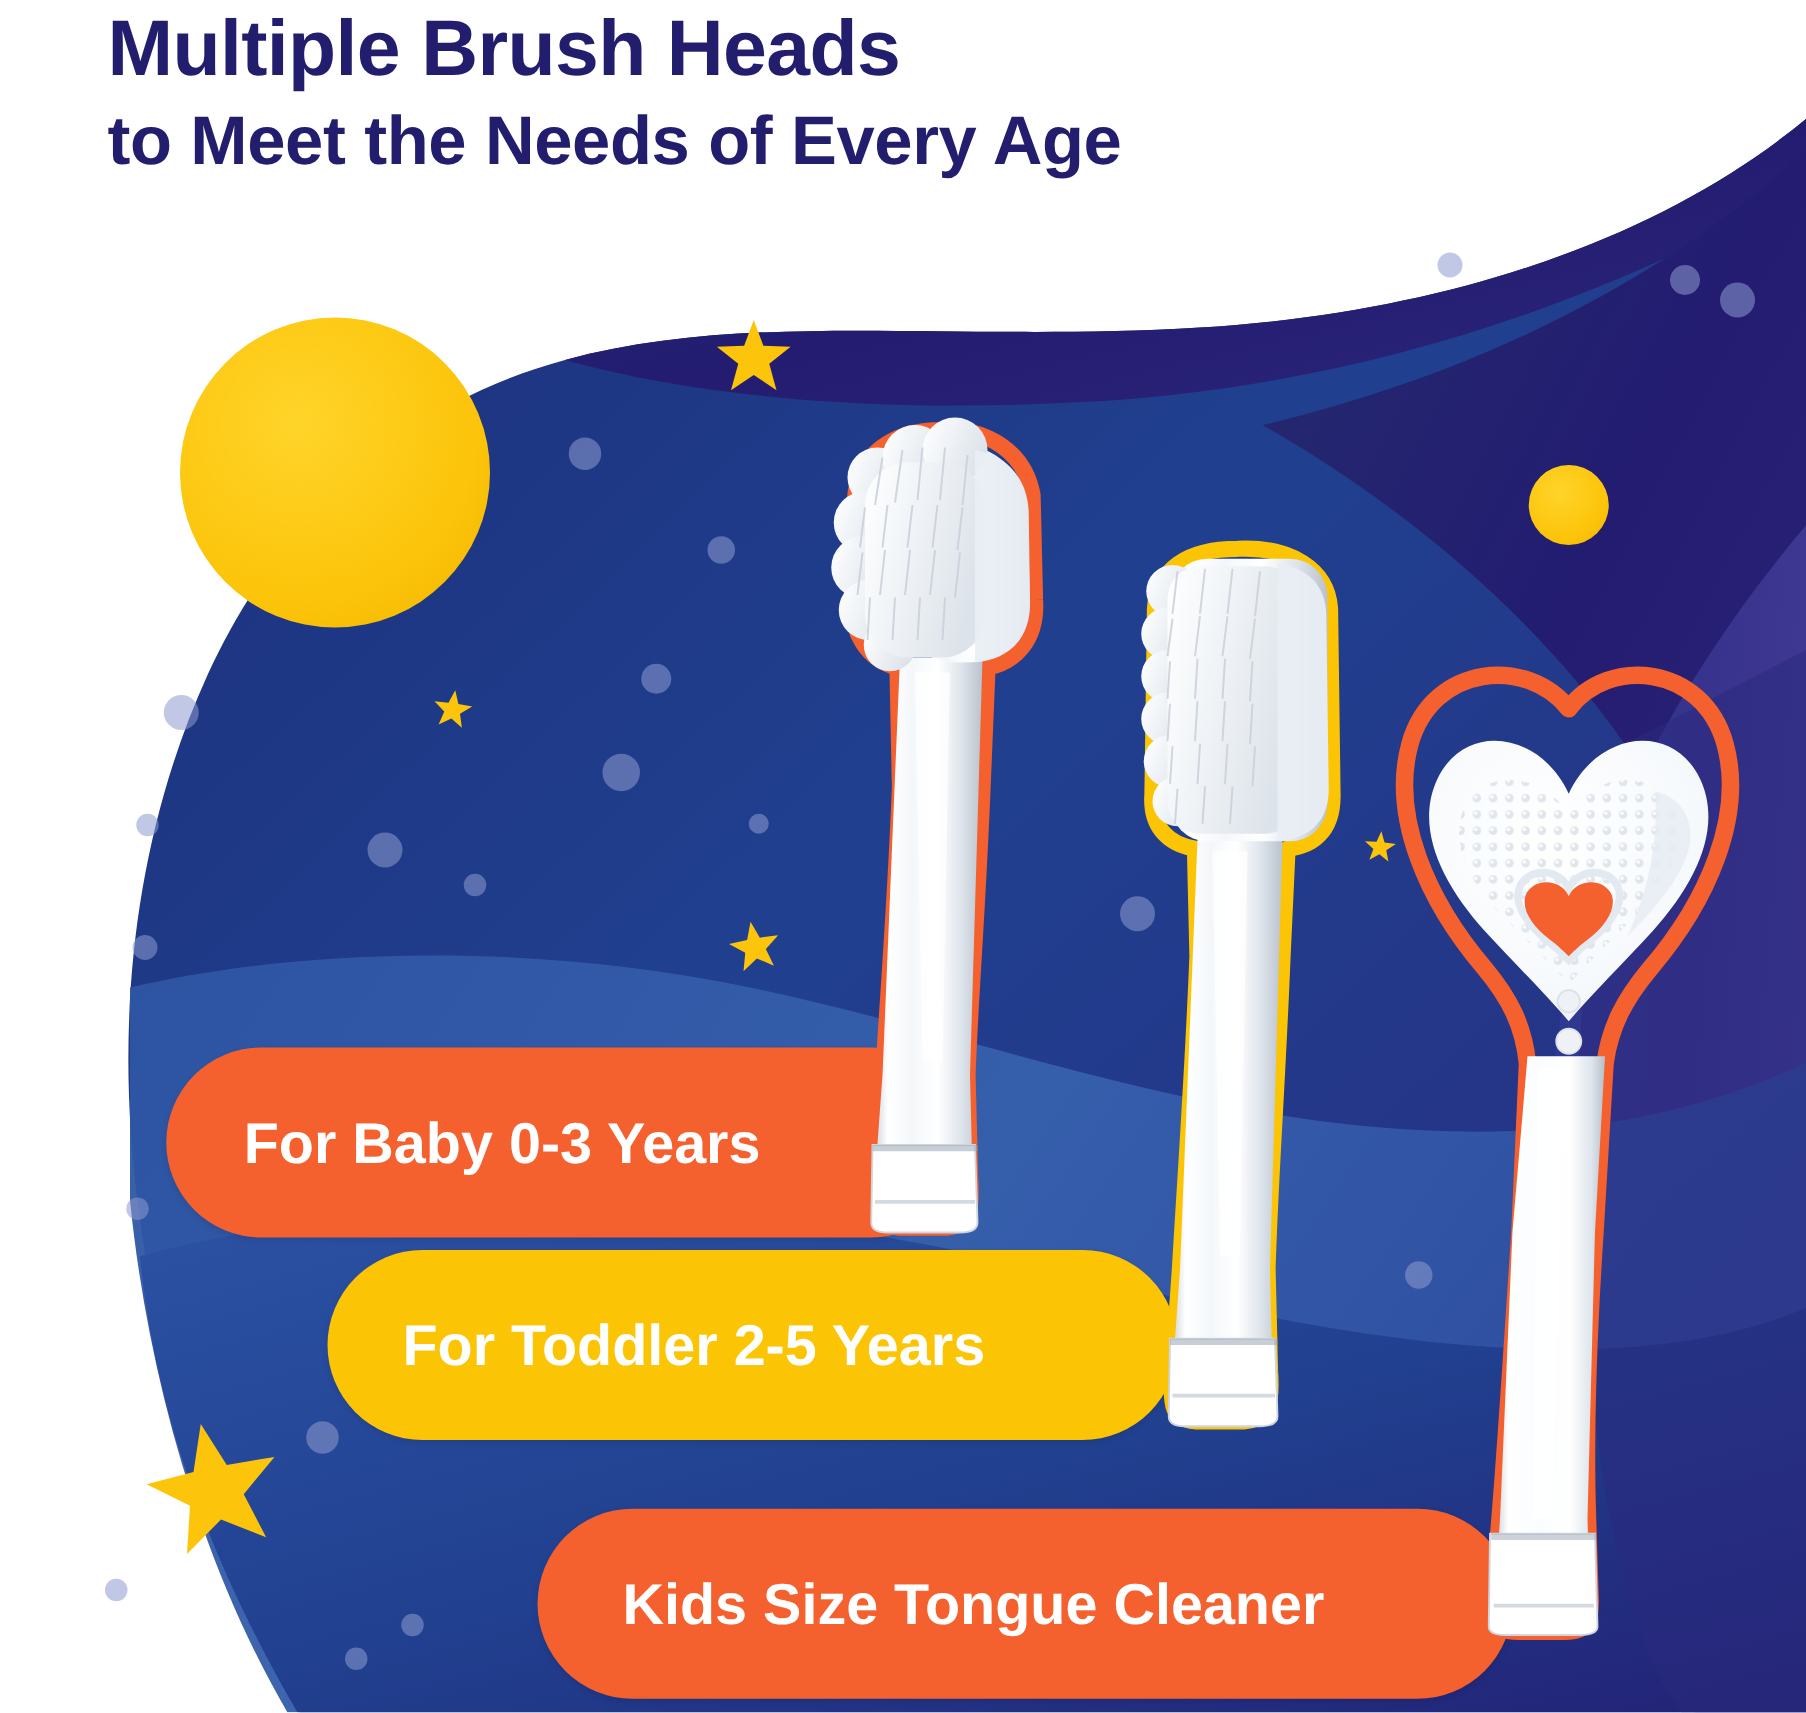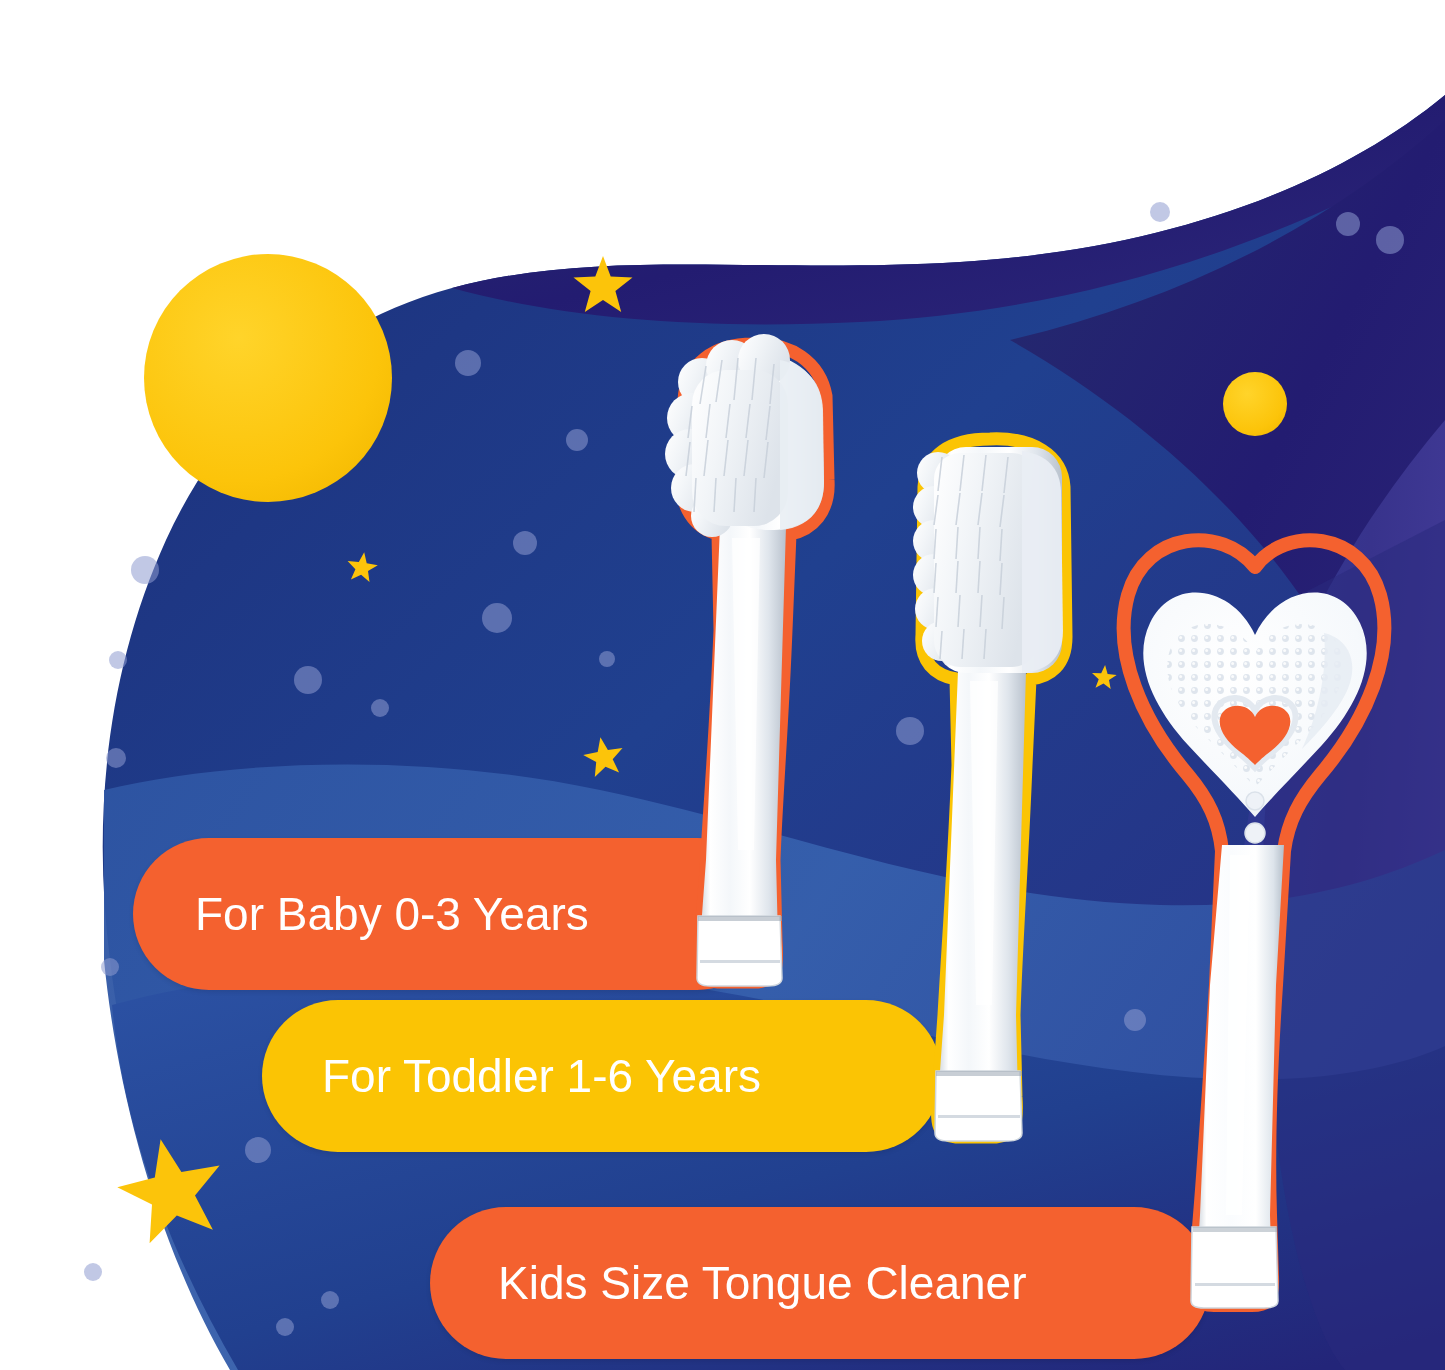--- a/index.html
+++ b/index.html
@@ -28,21 +28,21 @@
   .headline .l2{
     font-size:55px; font-weight:bold; line-height:1.18;
     letter-spacing:-0.3px; white-space:nowrap; margin-top:8px;
   }
 
   
   .pill{
     position:absolute; z-index:25;
     display:flex; align-items:center;
     border-radius:90px;
-    color:#ffffff; font-weight:normal;
+    color:#ffffff; font-weight:bold;
     box-shadow:0 2px 5px rgba(0,0,0,.10);
   }
   .pill span{ white-space:nowrap; }
   #pill-1{ left:133px; top:838px;  width:640px; height:152px; padding-left:62px; font-size:46px; }
   #pill-2{ left:262px; top:1000px; width:680px; height:152px; padding-left:60px; font-size:46px; }
   #pill-3{ left:430px; top:1163px; width:780px; height:152px; padding-left:68px; font-size:46px; }
 
   
   .product{ position:absolute; z-index:28; }
   #brush-baby   { left:640px;  top:330px;  width:250px; height:660px; }
@@ -166,20 +166,24 @@
         <path d="M600.4,737.3L607.9,750.1L622.5,748.1L612.7,759.2L619.1,772.6L605.5,766.7L594.8,776.9L596.2,762.1L583.2,755.1L597.7,751.9Z" fill="#FCC40A"></path>
         <path d="M1105.1,665.0L1107.6,673.9L1116.7,675.1L1109.0,680.1L1110.7,689.1L1103.5,683.4L1095.5,687.8L1098.7,679.2L1092.0,672.9L1101.2,673.3Z" fill="#FCC40A"></path>
         <path d="M160.6,1139.2L181.4,1171.9L219.6,1165.5L195.0,1195.4L212.9,1229.8L176.8,1215.6L149.6,1243.2L152.0,1204.5L117.3,1187.3L154.8,1177.5Z" fill="#FCC40A"></path>
       </g>
 
     <circle id="moon-large" cx="268" cy="378" r="124" fill="url(#gMoon)"></circle>
 
     <circle id="moon-small" cx="1255" cy="404" r="32" fill="url(#gMoon)"></circle>
   </svg>
 
+  <div class="headline">
+    <div class="l1" id="hl1" style="color: rgb(35, 29, 110);">Multiple Brush Heads</div>
+    <div class="l2" id="hl2" style="color: rgb(35, 29, 110);">to Meet the Needs of Every Age</div>
+  </div>
 
   <svg class="product" id="brush-baby" viewBox="0 0 250 660">
     <defs>
       <linearGradient id="plasBody" x1="0" y1="0" x2="1" y2="0">
         <stop offset="0" stop-color="#cfd6dd"></stop>
         <stop offset="0.12" stop-color="#ffffff"></stop>
         <stop offset="0.35" stop-color="#f4f7fa"></stop>
         <stop offset="0.58" stop-color="#ffffff"></stop>
         <stop offset="0.80" stop-color="#dfe5ec"></stop>
         <stop offset="1" stop-color="#b9c2cd"></stop>
@@ -427,19 +431,19 @@
     <circle cx="145" cy="318" r="10" fill="#eef2f7" stroke="#dbe2ea" stroke-width="1.5"></circle>
 
     <path fill="#e6ecf3" opacity=".85" d="M214,118 C240,124 250,150 236,178 C226,198 208,218 192,234 C206,204 218,160 214,118 Z"></path>
     <path fill="#ffffff" opacity=".8" d="M120,340 L140,340 L132,700 L116,700 Z"></path>
   </svg>
 
   <div class="pill" id="pill-1" style="background: rgb(244, 97, 47); color: rgb(255, 255, 255);">
     <span>For Baby 0-3 Years</span>
   </div>
   <div class="pill" id="pill-2" style="background: rgb(251, 196, 4); color: rgb(255, 255, 255);">
-    <span>For Toddler 1-6 Years</span>
+    <span>For Toddler 2-5 Years</span>
   </div>
   <div class="pill" id="pill-3" style="background: rgb(244, 97, 47); color: rgb(255, 255, 255); margin-top: 44px;">
     <span>Kids Size Tongue Cleaner</span>
   </div>
 
 </div>
 
 </body></html>

